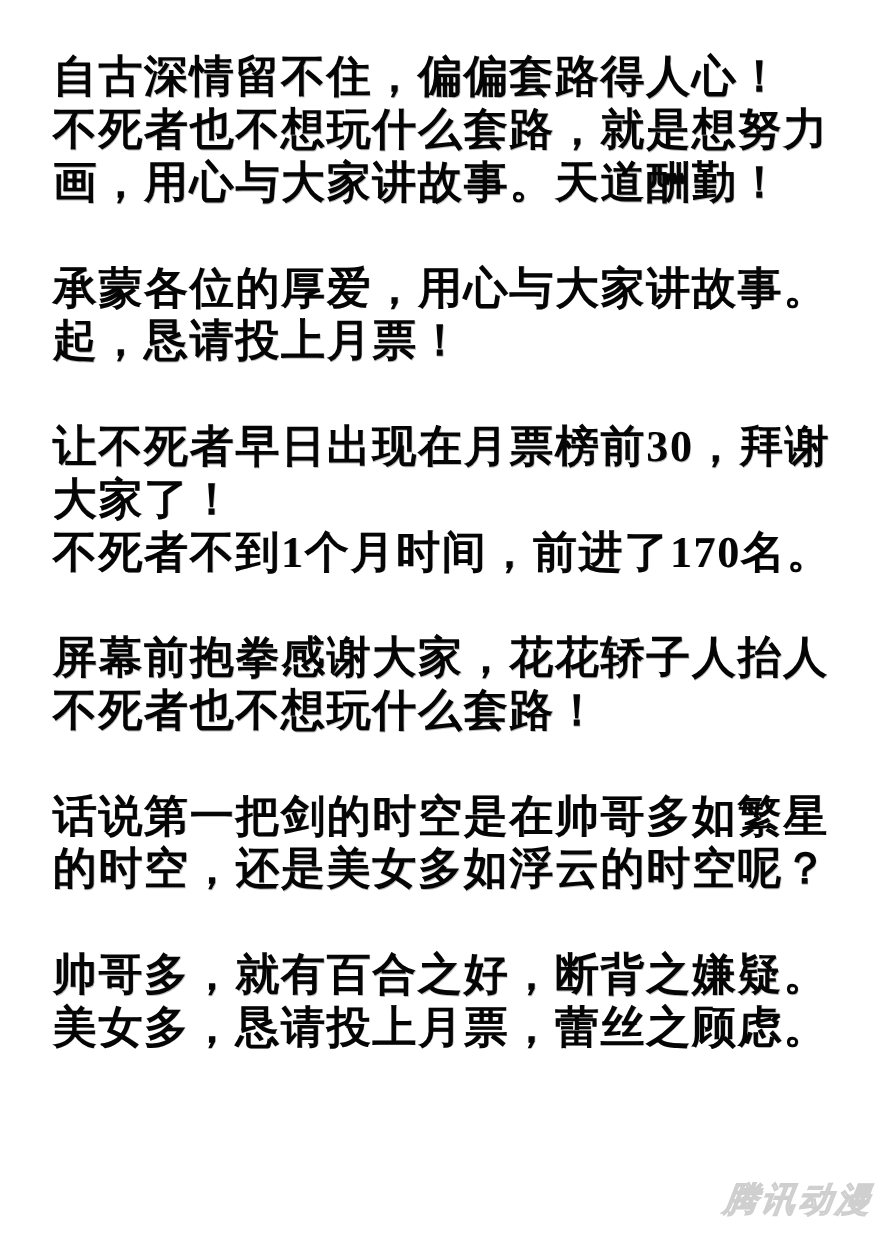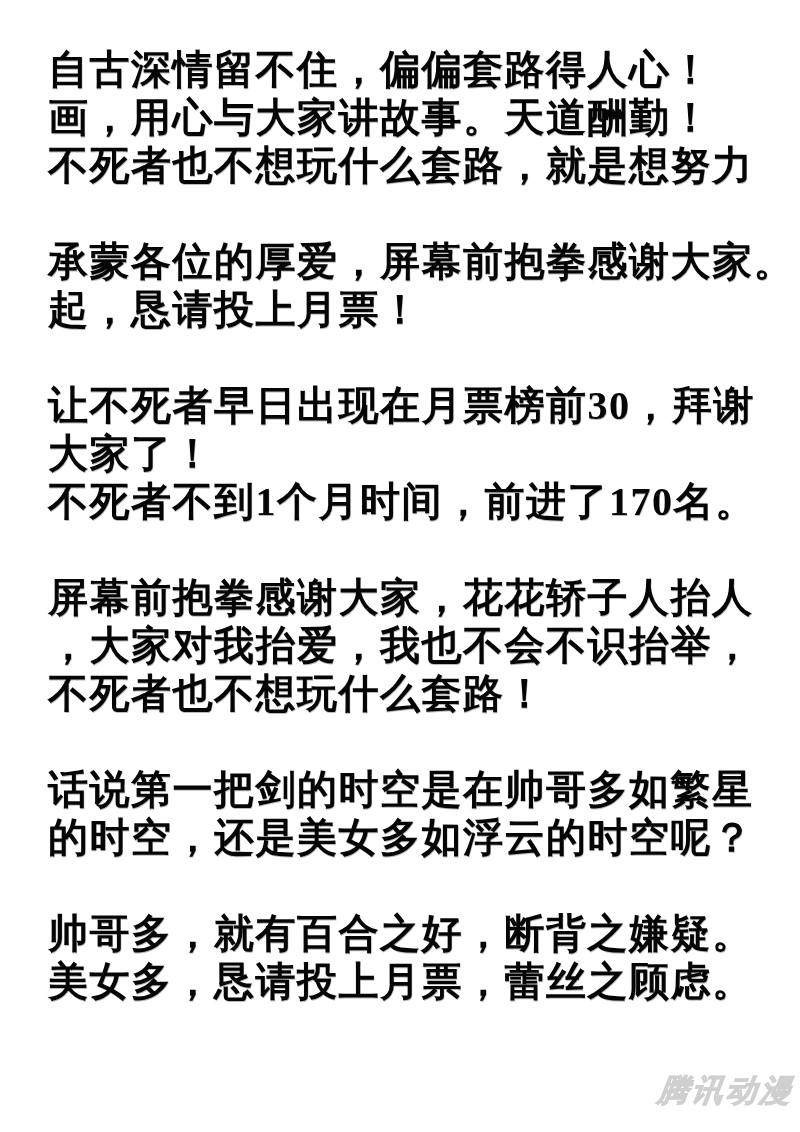--- a/index.html
+++ b/index.html
@@ -42,38 +42,37 @@
     white-space: nowrap;
   }
 </style>
 </head>
 <body>
 
 <div class="page">
 
   <div class="para">
     <div class="line">自古深情留不住，偏偏套路得人心！</div>
+    <div class="line">不死者也不想玩什么套路，就是想努力</div>
     <div class="line">画，用心与大家讲故事。天道酬勤！</div>
-    <div class="line">不死者也不想玩什么套路，就是想努力</div>
   </div>
 
   <div class="para">
-    <div class="line">承蒙各位的厚爱，屏幕前抱拳感谢大家。</div>
+    <div class="line">承蒙各位的厚爱，用心与大家讲故事。</div>
     <div class="line">起，恳请投上月票！</div>
   </div>
 
   <div class="para">
     <div class="line">让不死者早日出现在月票榜前30，拜谢</div>
     <div class="line">大家了！</div>
     <div class="line">不死者不到1个月时间，前进了170名。</div>
   </div>
 
   <div class="para">
     <div class="line">屏幕前抱拳感谢大家，花花轿子人抬人</div>
-    <div class="line">，大家对我抬爱，我也不会不识抬举，</div>
     <div class="line">不死者也不想玩什么套路！</div>
   </div>
 
   <div class="para">
     <div class="line">话说第一把剑的时空是在帅哥多如繁星</div>
     <div class="line">的时空，还是美女多如浮云的时空呢？</div>
   </div>
 
   <div class="para">
     <div class="line">帅哥多，就有百合之好，断背之嫌疑。</div>

